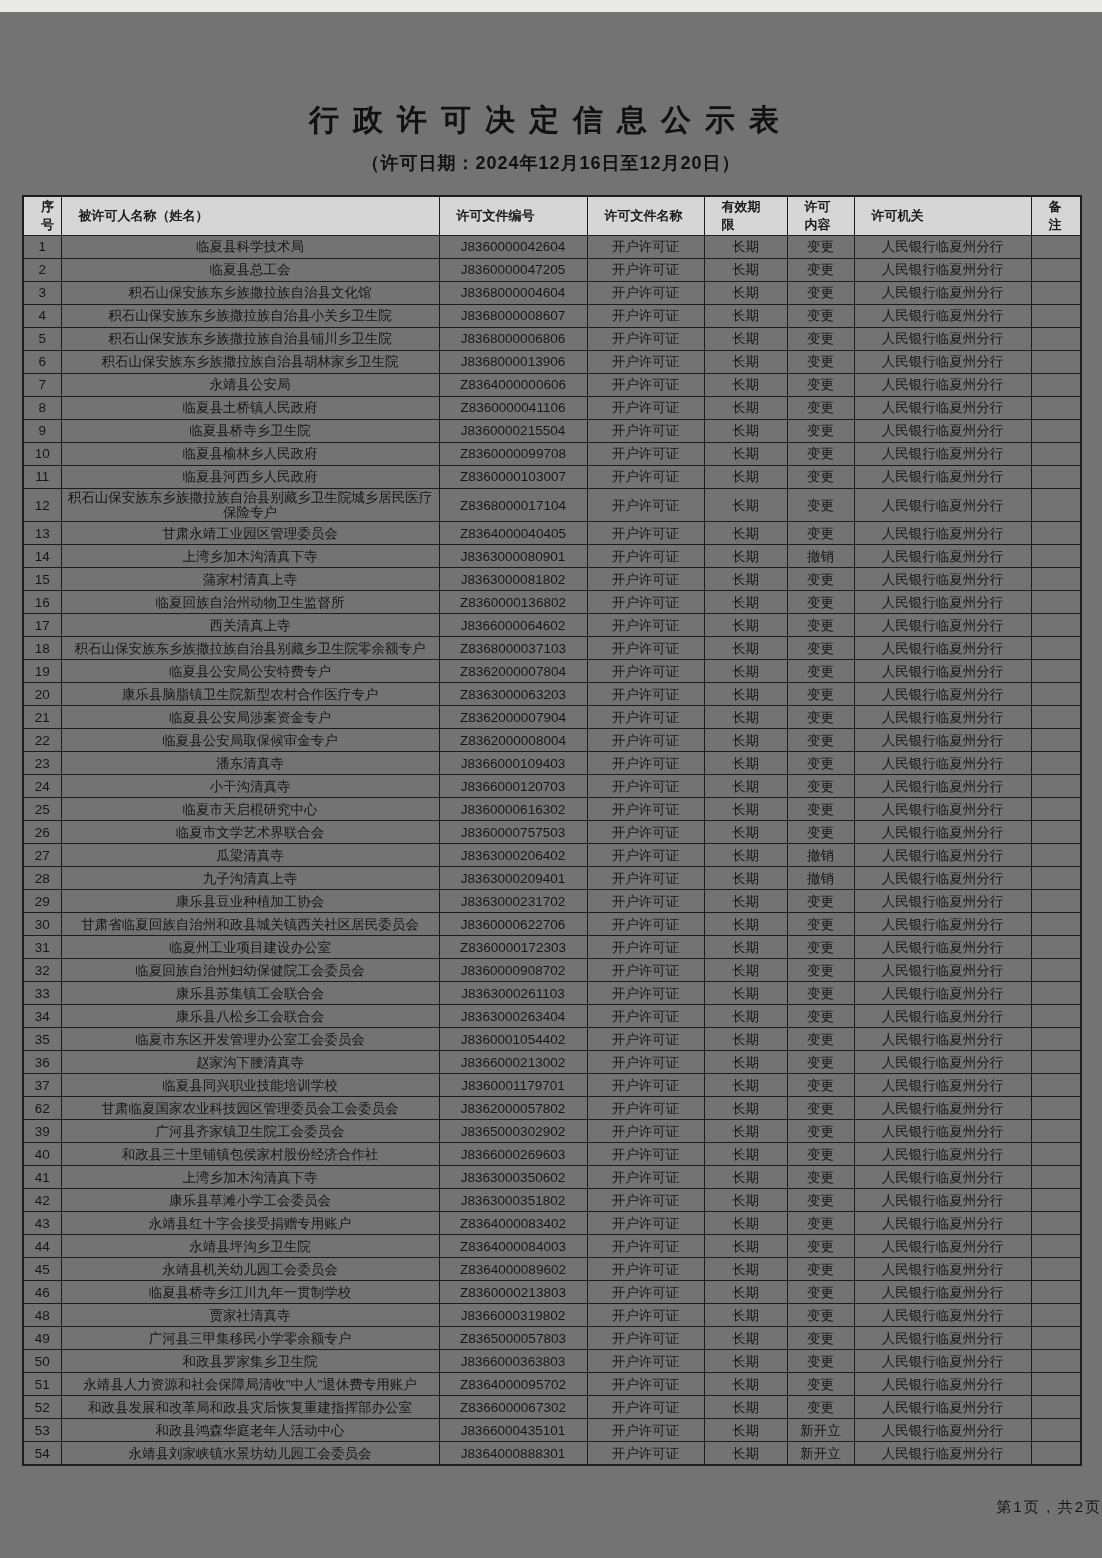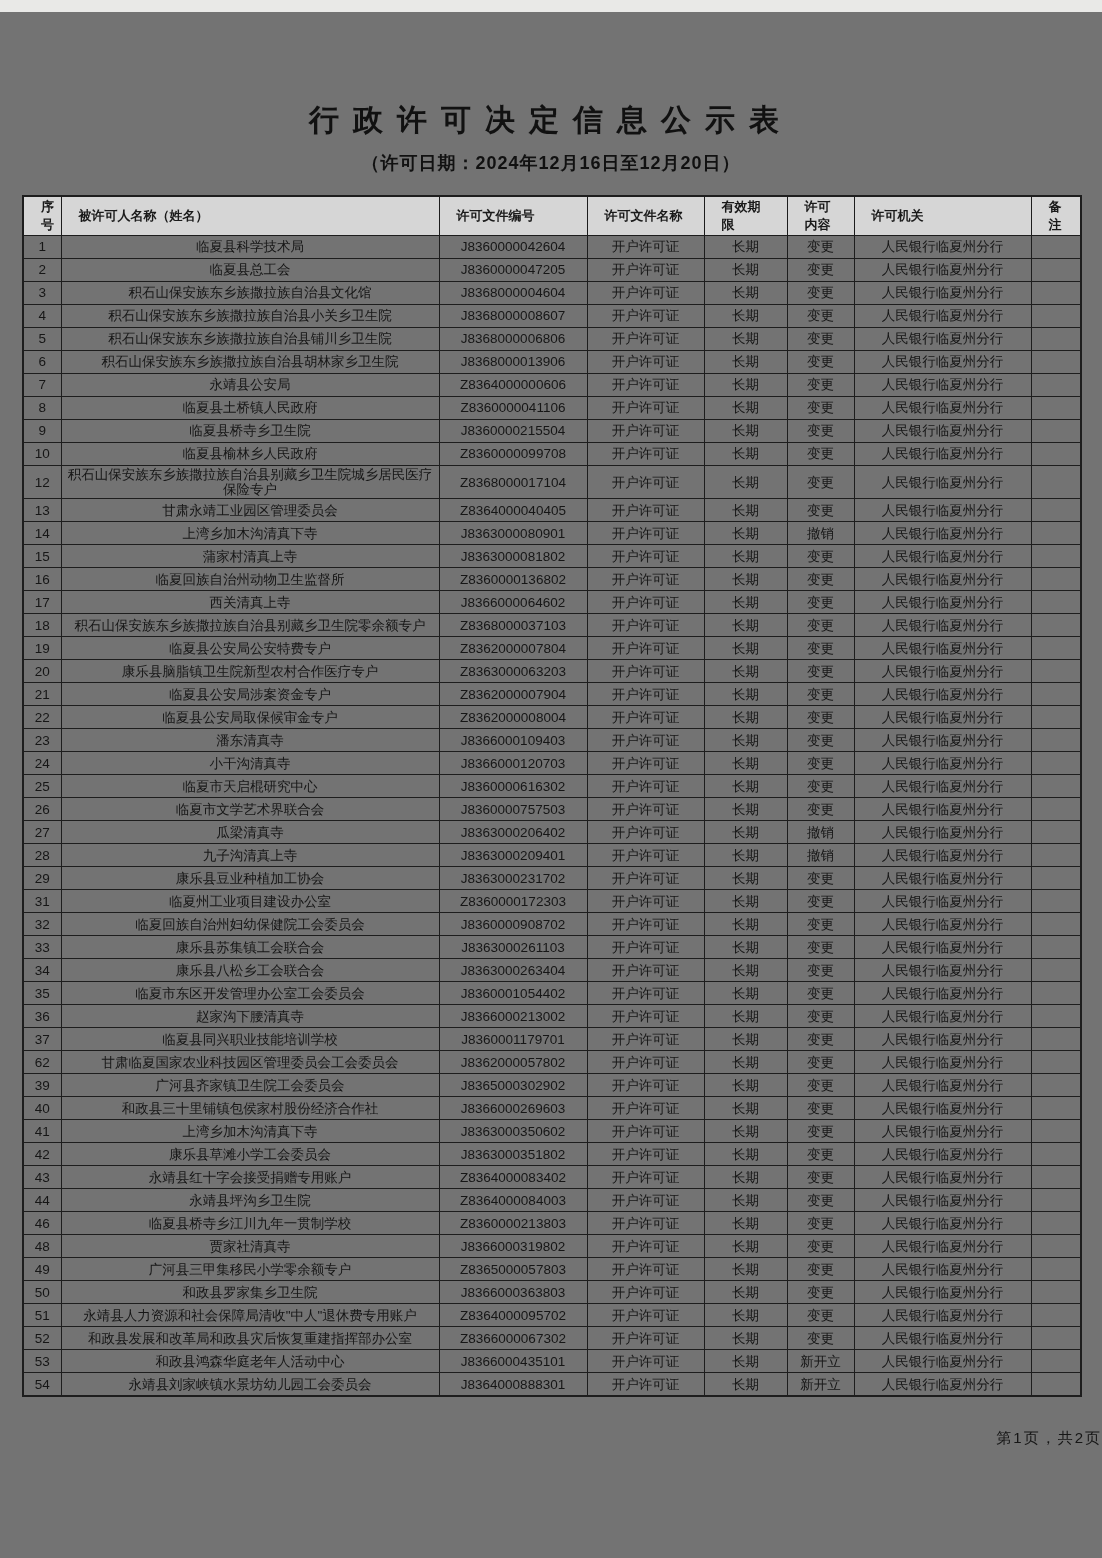--- a/index.html
+++ b/index.html
@@ -206,20 +206,30 @@
           <td class="c-no">10</td>
           <td class="c-name">临夏县榆林乡人民政府</td>
           <td class="c-doc-no">Z8360000099708</td>
           <td class="c-doc-name">开户许可证</td>
           <td class="c-validity">长期</td>
           <td class="c-content">变更</td>
           <td class="c-authority">人民银行临夏州分行</td>
           <td class="c-remark"></td>
         </tr>
         <tr>
+          <td class="c-no">11</td>
+          <td class="c-name">临夏县河西乡人民政府</td>
+          <td class="c-doc-no">Z8360000103007</td>
+          <td class="c-doc-name">开户许可证</td>
+          <td class="c-validity">长期</td>
+          <td class="c-content">变更</td>
+          <td class="c-authority">人民银行临夏州分行</td>
+          <td class="c-remark"></td>
+        </tr>
+        <tr>
           <td class="c-no">12</td>
           <td class="c-name">积石山保安族东乡族撒拉族自治县别藏乡卫生院城乡居民医疗保险专户</td>
           <td class="c-doc-no">Z8368000017104</td>
           <td class="c-doc-name">开户许可证</td>
           <td class="c-validity">长期</td>
           <td class="c-content">变更</td>
           <td class="c-authority">人民银行临夏州分行</td>
           <td class="c-remark"></td>
         </tr>
         <tr>
@@ -386,20 +396,30 @@
           <td class="c-no">29</td>
           <td class="c-name">康乐县豆业种植加工协会</td>
           <td class="c-doc-no">J8363000231702</td>
           <td class="c-doc-name">开户许可证</td>
           <td class="c-validity">长期</td>
           <td class="c-content">变更</td>
           <td class="c-authority">人民银行临夏州分行</td>
           <td class="c-remark"></td>
         </tr>
         <tr>
+          <td class="c-no">30</td>
+          <td class="c-name">甘肃省临夏回族自治州和政县城关镇西关社区居民委员会</td>
+          <td class="c-doc-no">J8360000622706</td>
+          <td class="c-doc-name">开户许可证</td>
+          <td class="c-validity">长期</td>
+          <td class="c-content">变更</td>
+          <td class="c-authority">人民银行临夏州分行</td>
+          <td class="c-remark"></td>
+        </tr>
+        <tr>
           <td class="c-no">31</td>
           <td class="c-name">临夏州工业项目建设办公室</td>
           <td class="c-doc-no">Z8360000172303</td>
           <td class="c-doc-name">开户许可证</td>
           <td class="c-validity">长期</td>
           <td class="c-content">变更</td>
           <td class="c-authority">人民银行临夏州分行</td>
           <td class="c-remark"></td>
         </tr>
         <tr>
@@ -519,20 +539,30 @@
           <td class="c-doc-name">开户许可证</td>
           <td class="c-validity">长期</td>
           <td class="c-content">变更</td>
           <td class="c-authority">人民银行临夏州分行</td>
           <td class="c-remark"></td>
         </tr>
         <tr>
           <td class="c-no">44</td>
           <td class="c-name">永靖县坪沟乡卫生院</td>
           <td class="c-doc-no">Z8364000084003</td>
+          <td class="c-doc-name">开户许可证</td>
+          <td class="c-validity">长期</td>
+          <td class="c-content">变更</td>
+          <td class="c-authority">人民银行临夏州分行</td>
+          <td class="c-remark"></td>
+        </tr>
+        <tr>
+          <td class="c-no">45</td>
+          <td class="c-name">永靖县机关幼儿园工会委员会</td>
+          <td class="c-doc-no">Z8364000089602</td>
           <td class="c-doc-name">开户许可证</td>
           <td class="c-validity">长期</td>
           <td class="c-content">变更</td>
           <td class="c-authority">人民银行临夏州分行</td>
           <td class="c-remark"></td>
         </tr>
         <tr>
           <td class="c-no">46</td>
           <td class="c-name">临夏县桥寺乡江川九年一贯制学校</td>
           <td class="c-doc-no">Z8360000213803</td>

